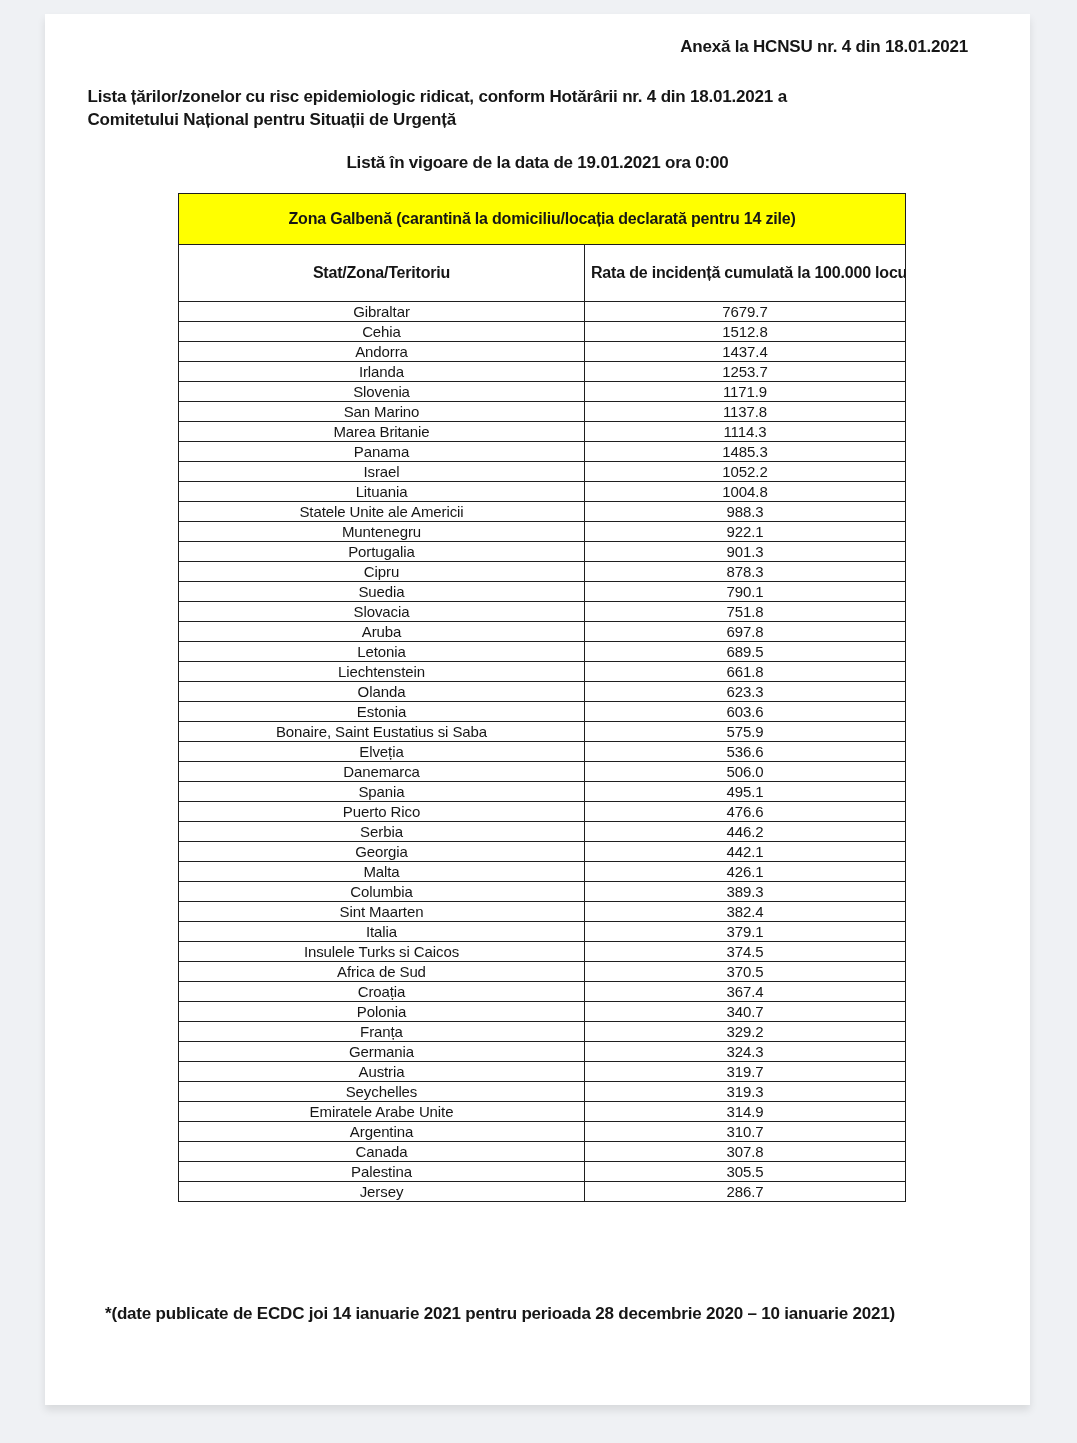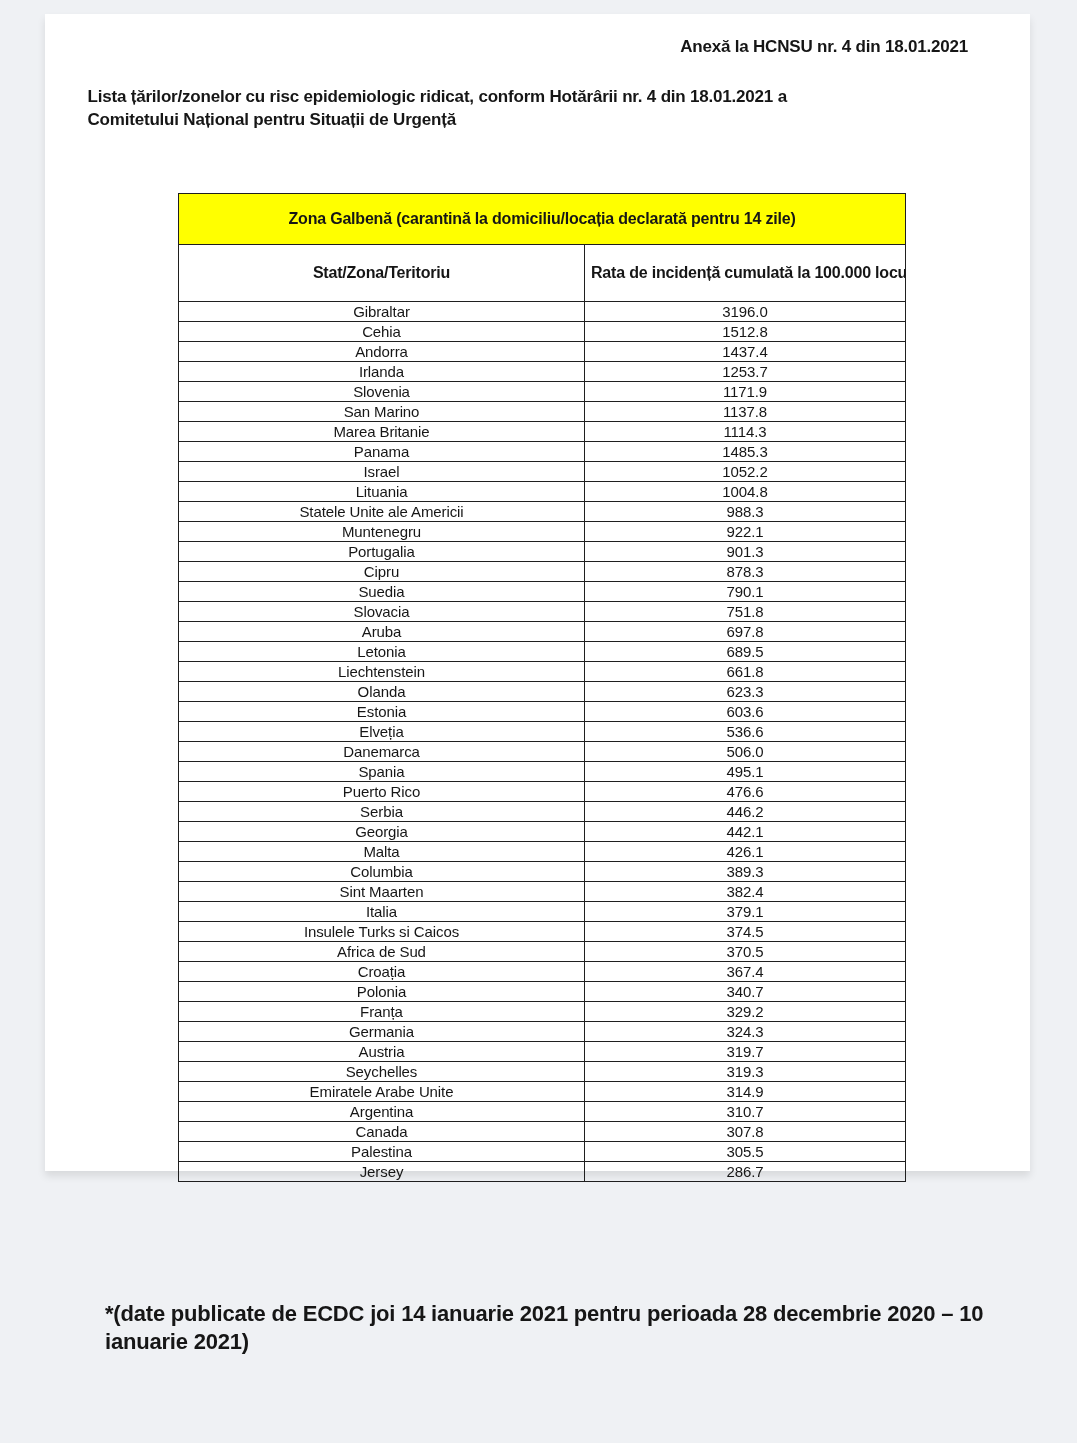--- a/index.html
+++ b/index.html
@@ -8,21 +8,21 @@
     width: 1077px; height: 1443px;
     background: #eff1f4;
     font-family: "Liberation Sans", sans-serif;
     color: #161616;
     position: relative;
     overflow: hidden;
   }
   .page {
     position: absolute;
     left: 45px; top: 14px;
-    width: 985px; height: 1157px;
+    width: 985px; height: 1391px;
     background: #ffffff;
     box-shadow: 0 5px 8px rgba(0,0,0,0.10);
   }
   .annex {
     position: absolute;
     top: 23px; right: 62px;
     font-weight: bold;
     font-size: 17px;
     letter-spacing: -0.2px;
     white-space: nowrap;
@@ -83,57 +83,58 @@
     height: 20px;
     line-height: 19px;
     padding: 0 4px;
     letter-spacing: -0.1px;
   }
   .footnote {
     position: absolute;
     top: 1286px; left: 60px;
     width: 890px;
     font-weight: bold;
-    font-size: 22px;
+    font-size: 17px;
     line-height: 28px;
     letter-spacing: -0.2px;
     text-align: left;
   }
 </style>
 </head>
 <body>
 
 <div class="page">
 
   <div class="annex">Anexă la HCNSU nr. 4 din 18.01.2021</div>
 
   <div class="title">
     <div>Lista țărilor/zonelor cu risc epidemiologic ridicat, conform Hotărârii nr. 4 din 18.01.2021 a</div>
     <div>Comitetului Național pentru Situații de Urgență</div>
   </div>
 
+  <div class="subtitle">Listă în vigoare de la data de 19.01.2021 ora 0:00</div>
 
   <table class="risk-table">
     <colgroup>
       <col style="width:406px">
       <col style="width:321px">
     </colgroup>
     <thead>
       <tr>
         <th colspan="2" class="banner-cell">Zona Galbenă (carantină la domiciliu/locația declarată pentru 14 zile)</th>
       </tr>
       <tr>
         <th class="col-head">Stat/Zona/Teritoriu</th>
         <th class="col-head">Rata de incidență cumulată la 100.000 locuitori*</th>
       </tr>
     </thead>
     <tbody id="table-body">
         <tr>
           <td>Gibraltar</td>
-          <td>3196.0</td>
+          <td>7679.7</td>
         </tr>
         <tr>
           <td>Cehia</td>
           <td>1512.8</td>
         </tr>
         <tr>
           <td>Andorra</td>
           <td>1437.4</td>
         </tr>
         <tr>
@@ -202,20 +203,24 @@
         </tr>
         <tr>
           <td>Olanda</td>
           <td>623.3</td>
         </tr>
         <tr>
           <td>Estonia</td>
           <td>603.6</td>
         </tr>
         <tr>
+          <td>Bonaire, Saint Eustatius si Saba</td>
+          <td>575.9</td>
+        </tr>
+        <tr>
           <td>Elveția</td>
           <td>536.6</td>
         </tr>
         <tr>
           <td>Danemarca</td>
           <td>506.0</td>
         </tr>
         <tr>
           <td>Spania</td>
           <td>495.1</td>

